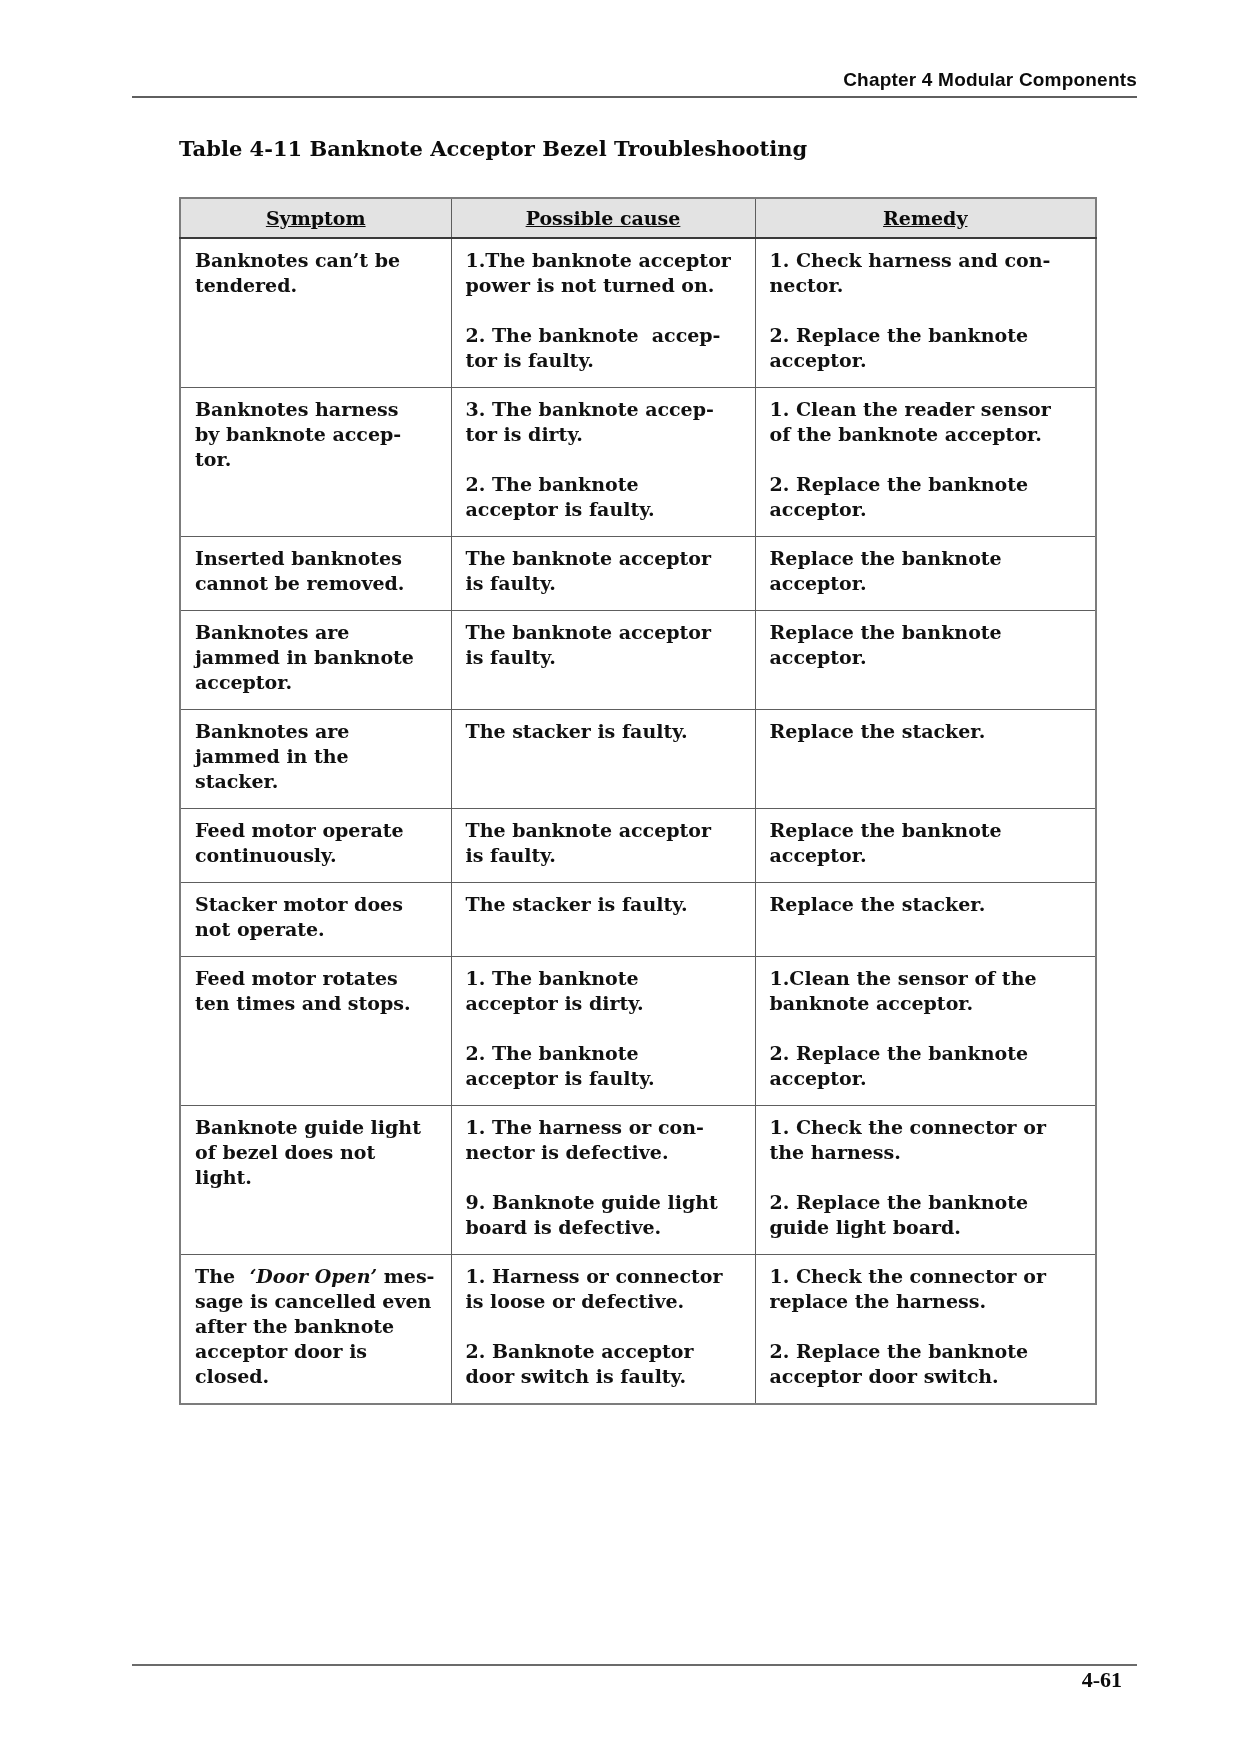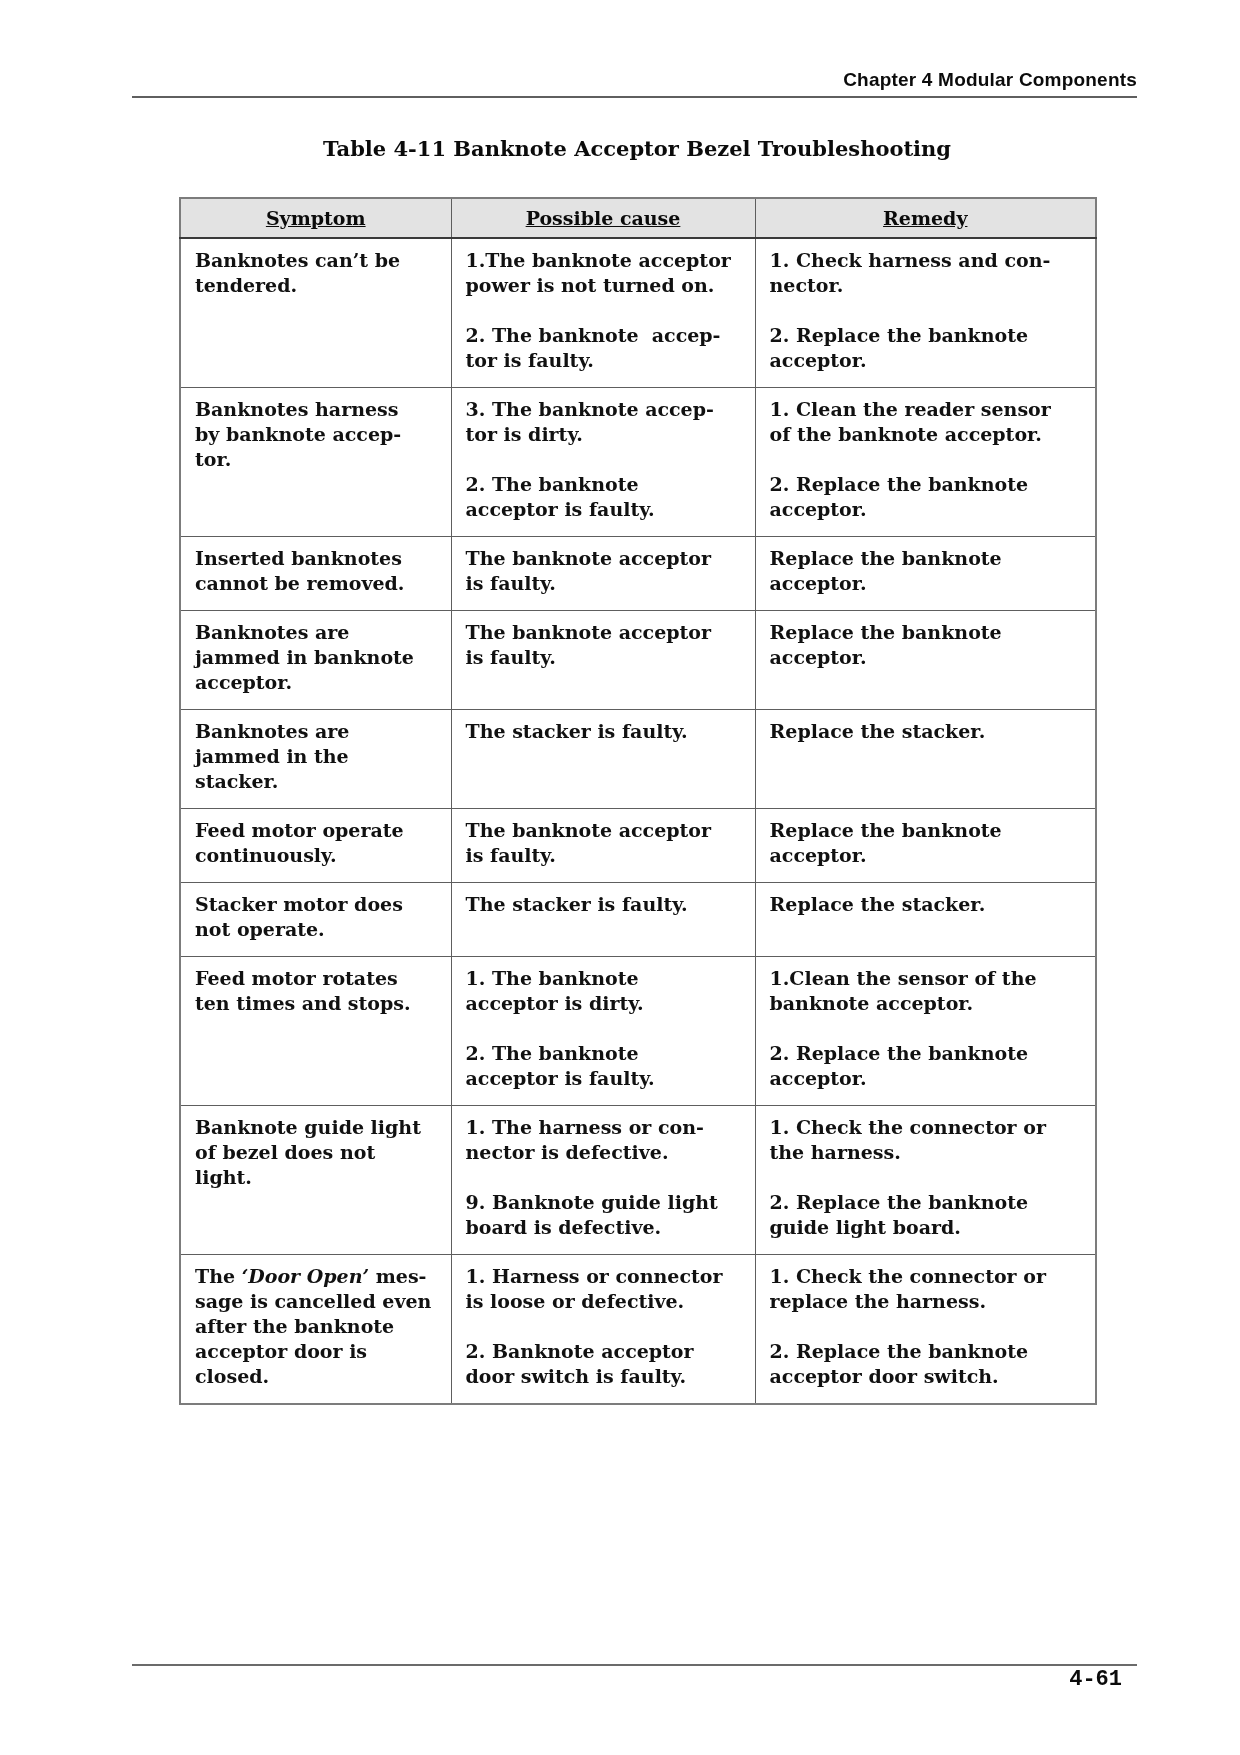--- a/index.html
+++ b/index.html
@@ -31,21 +31,20 @@
     top: 96px;
     width: 1005px;
     height: 2px;
     background: #5f5f5f;
   }
   .table-title {
     position: absolute;
     left: 179px;
     top: 136px;
     width: 916px;
-    text-align: center;
     font-weight: bold;
     font-size: 21px;
     line-height: 26px;
     color: #0b0b0b;
   }
   table.trouble {
     position: absolute;
     left: 179px;
     top: 197px;
     width: 916px;
@@ -70,36 +69,36 @@
   table.trouble td {
     border: 1px solid #5e5e5e;
     vertical-align: top;
     font-size: 19px;
     line-height: 25px;
     padding: 9px 12px 14px 14px;
     white-space: pre-line;
     color: #111111;
     font-weight: bold;
   }
-  .em-italic { font-style: italic; }
+  .em-italic { font-style: italic; margin-left: 8px; }
   .footer-rule {
     position: absolute;
     left: 132px;
     top: 1664px;
     width: 1005px;
     height: 2px;
     background: #6b6b6b;
   }
   .page-number {
     position: absolute;
     left: 132px;
     top: 1668px;
     width: 990px;
     text-align: right;
-    font-family: Liberation Mono, monospace;
+    font-family: Liberation Serif, serif;
     font-weight: bold;
     font-size: 22px;
     line-height: 23px;
     color: #0b0b0b;
   }
 </style>
 </head>
 <body>
 
 <div class="page">

